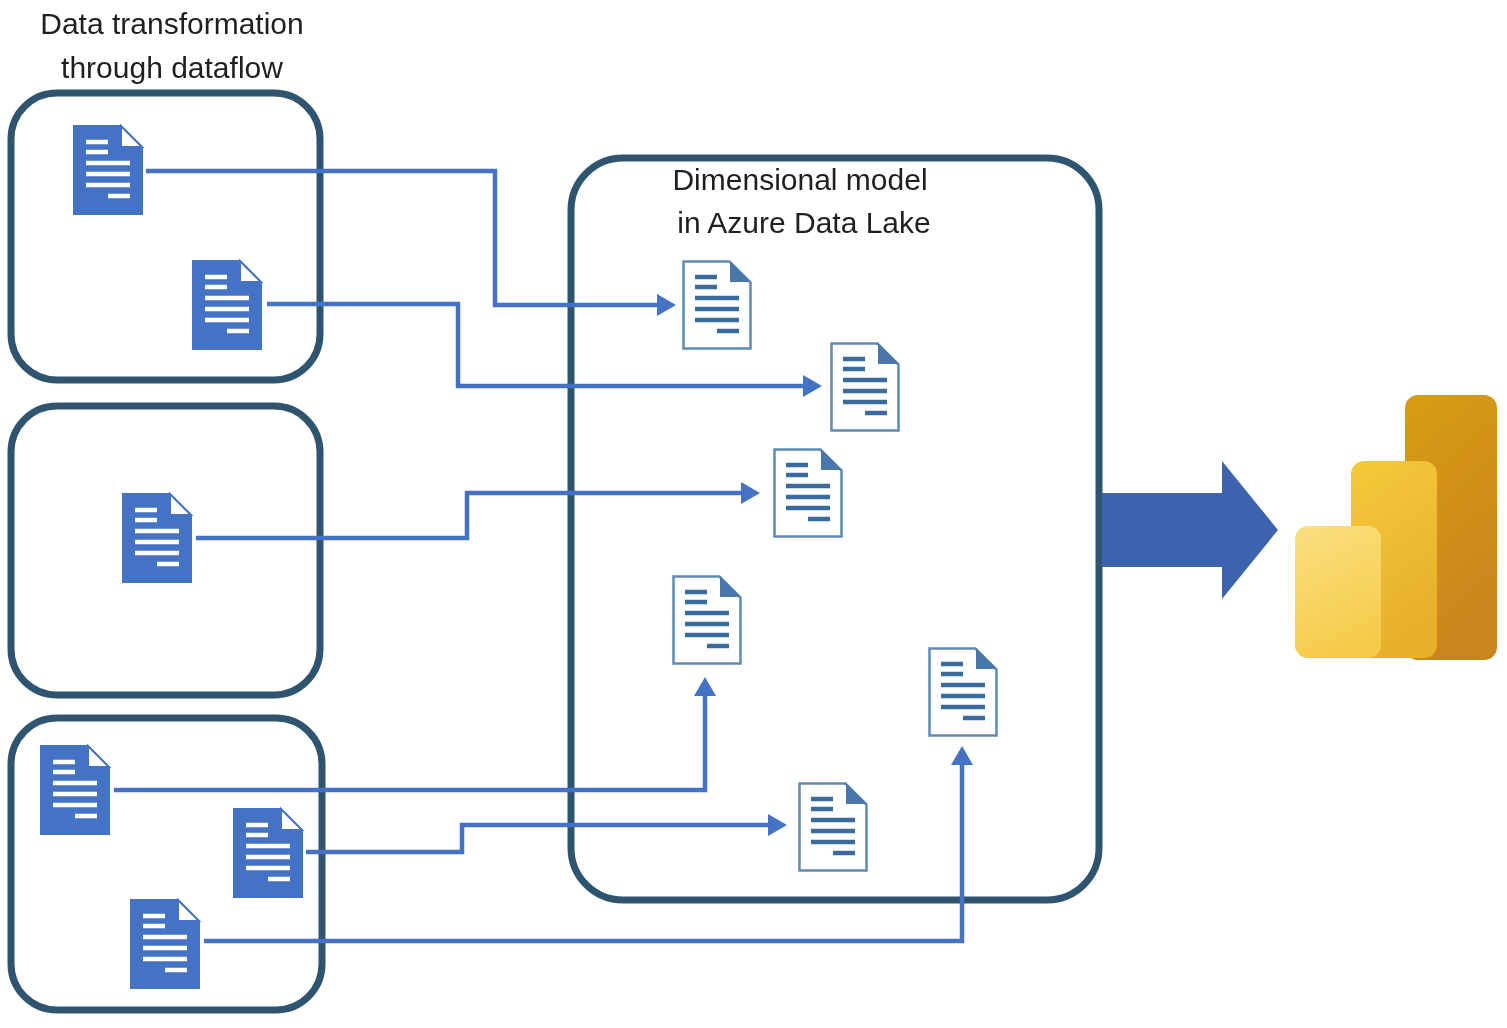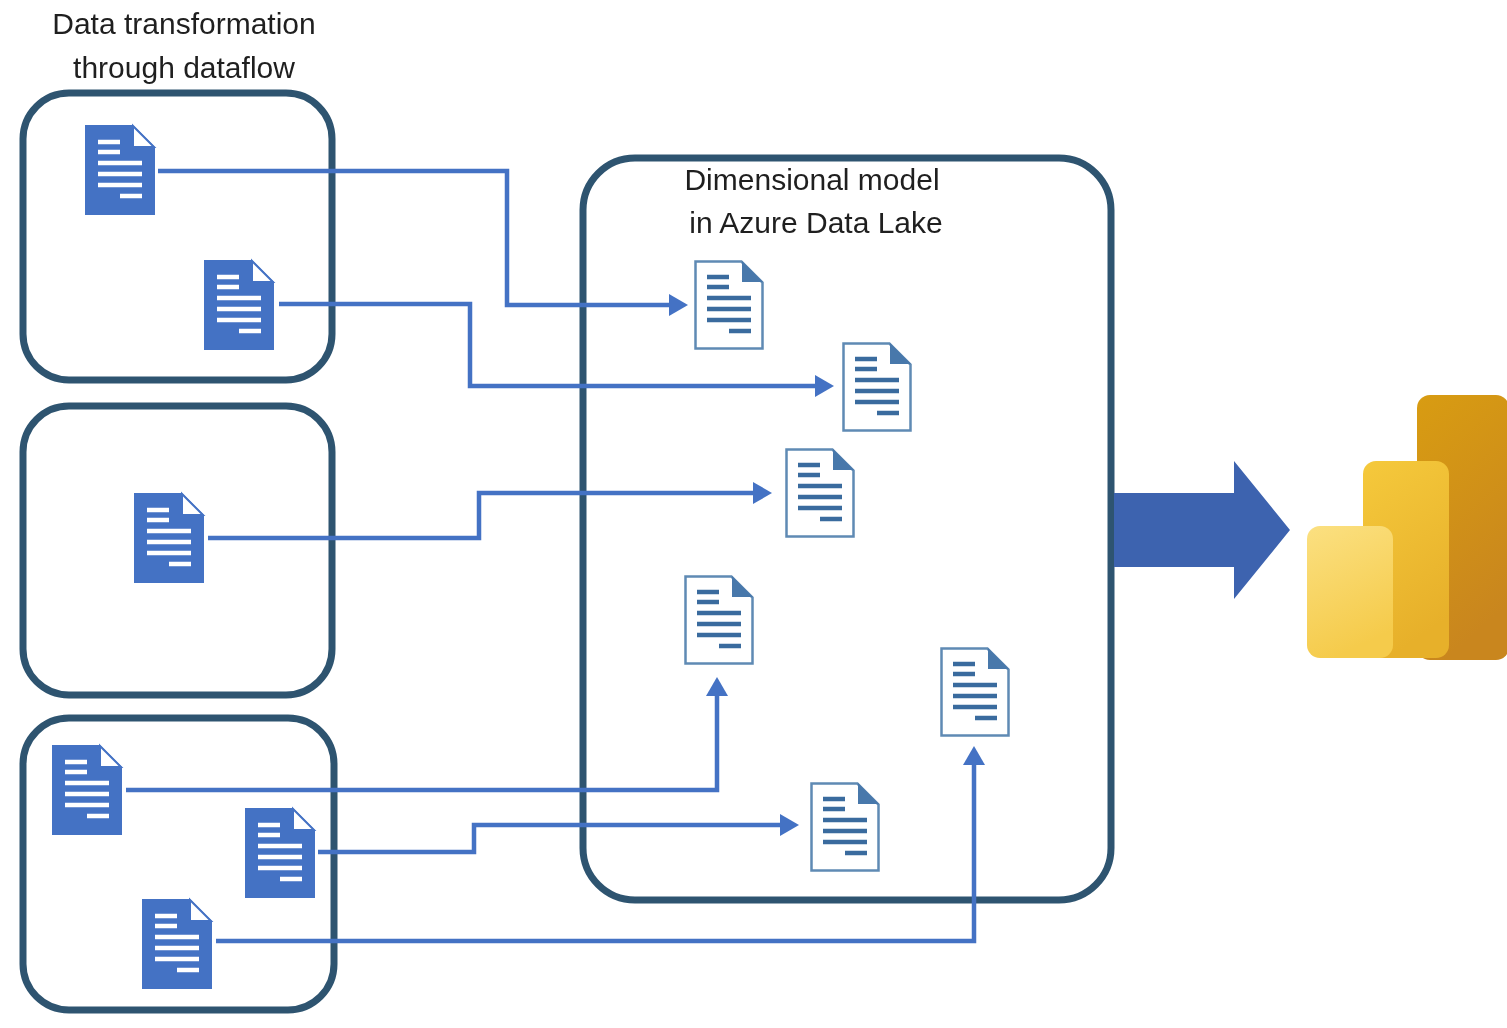--- a/index.html
+++ b/index.html
@@ -6,21 +6,20 @@
     margin: 0;
     padding: 0;
     background: #FFFFFF;
   }
   .canvas {
     position: relative;
     width: 1390px;
     height: 1028px;
     background: var(--background, #FFFFFF);
     font-family: "Liberation Sans", sans-serif;
-    padding-left: 12px;
   }
   svg { display: block; }
   .title-text {
     font-family: "Liberation Sans", sans-serif;
     font-size: 30px;
     fill: var(--text, #1F1F1F);
     text-anchor: middle;
   }
   .box {
     fill: none;

